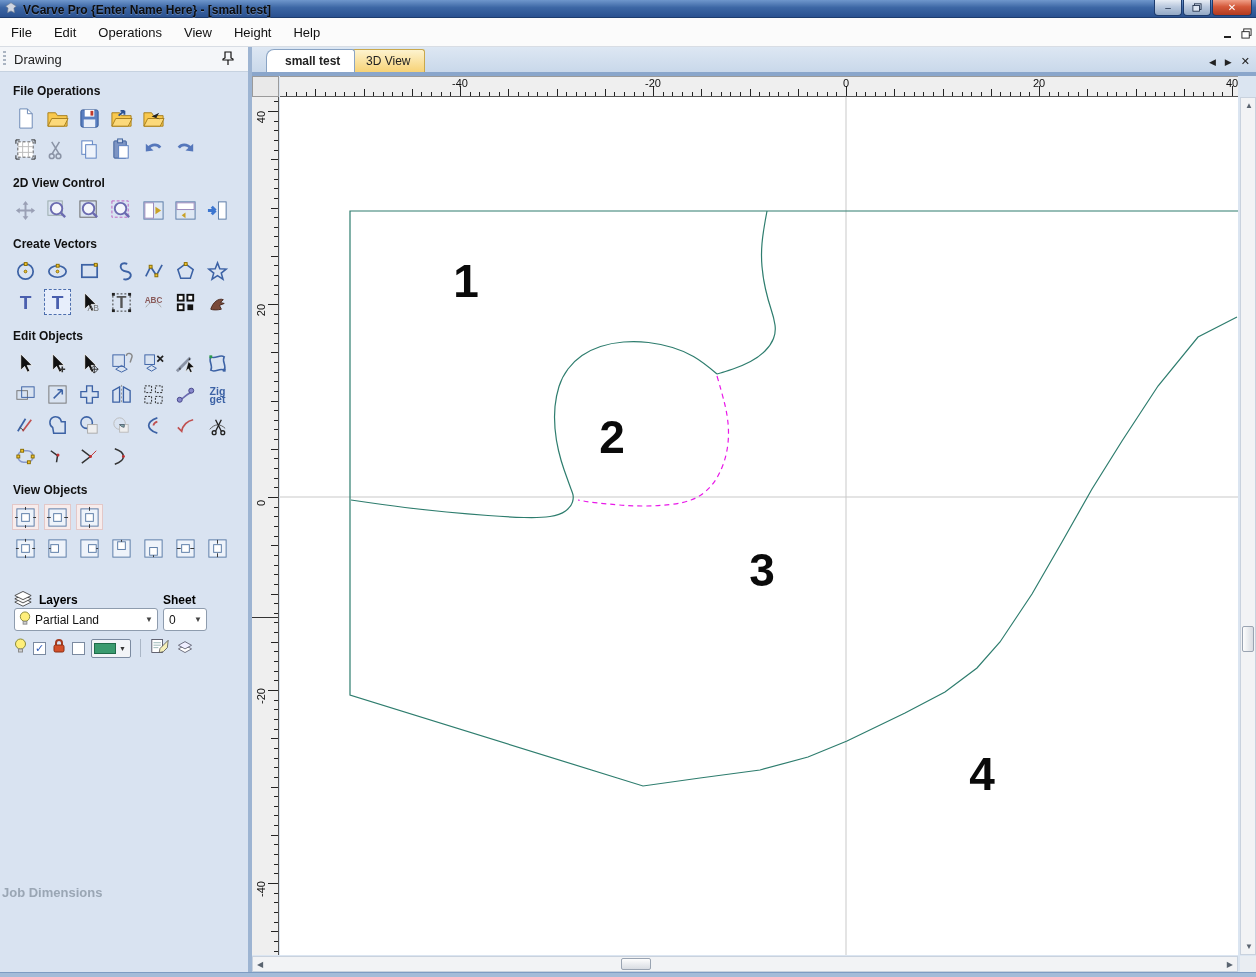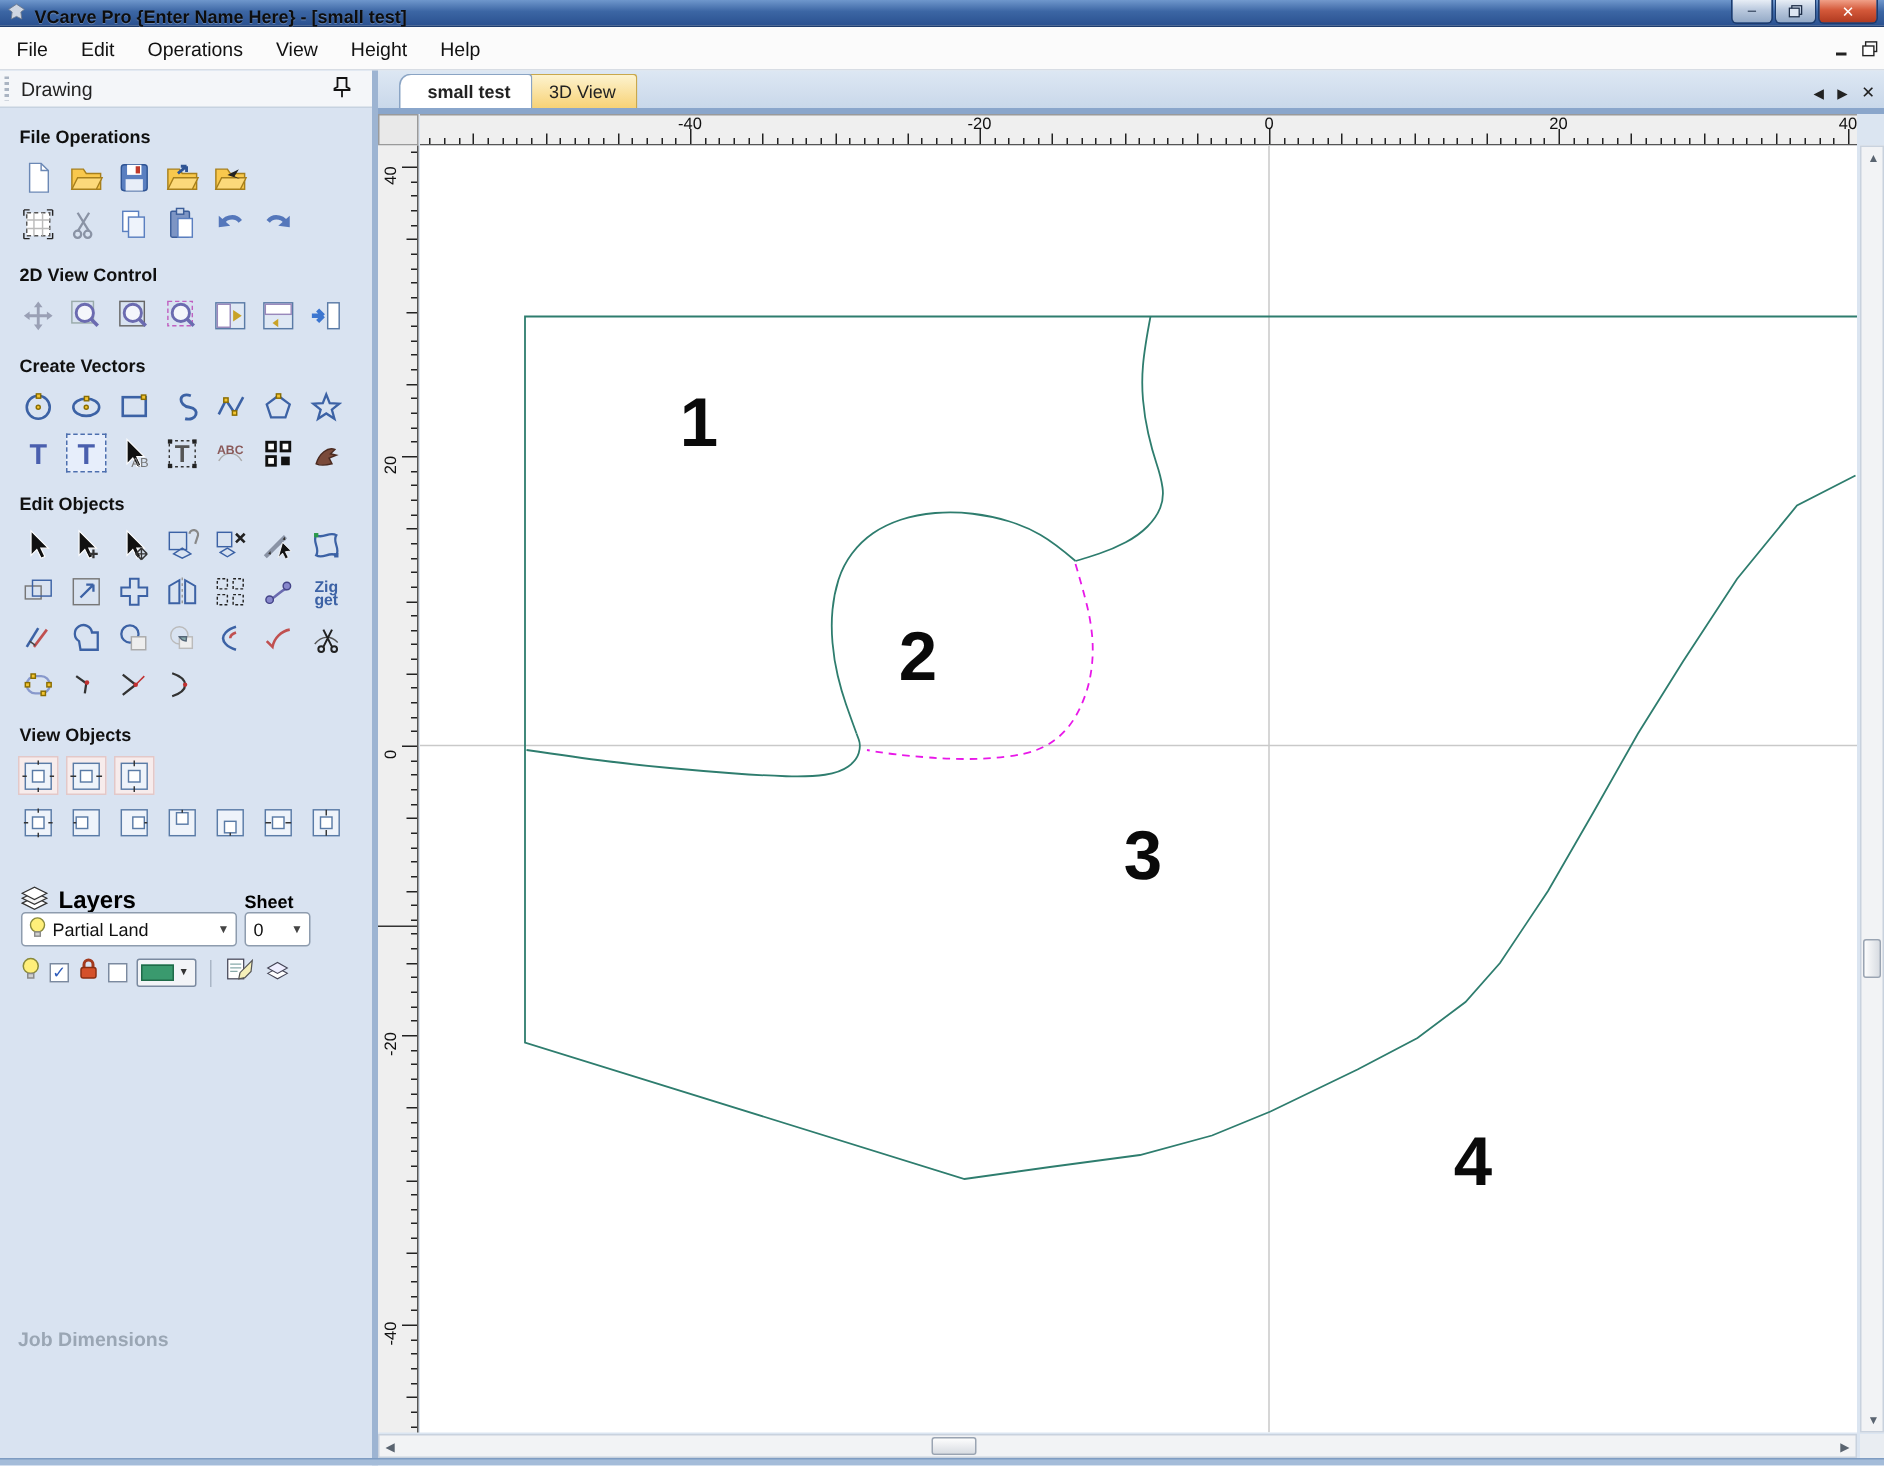--- a/index.html
+++ b/index.html
@@ -30,32 +30,32 @@
     background:repeating-linear-gradient(#aab4c2 0 2px, transparent 2px 4px); }
   .panel-title { position:absolute; left:14px; top:5px; font-size:13px; color:#222; }
   .pin { position:absolute; right:14px; top:4px; }
   .section-title { font-size:12px; font-weight:bold; color:#101010; margin:12px 0 4px 13px; }
   .icon-row { display:flex; gap:5px; padding:3px 0 2px 12px; }
   .tbtn { width:27px; height:26px; display:flex; align-items:center; justify-content:center; border:1px solid transparent; }
   .tbtn.selected { border:1px dashed #4d6fae; background:#e7eefb; }
   .tbtn.pink { background:#f7ecec; border:1px solid #e3c8c8; }
 
   .layers-head { display:flex; align-items:center; margin:26px 0 2px 13px; }
-  .layers-head .lbl { font-size:16px; font-weight:bold; margin-left:6px; }
+  .layers-head .lbl { font-size:12px; font-weight:bold; margin-left:6px; }
   .sheet-lbl { position:absolute; left:163px; font-size:12px; font-weight:bold; }
   .combo { position:absolute; height:23px; background:#fff; border:1px solid #8e9cae; border-radius:3px;
     display:flex; align-items:center; font-size:12px; color:#111; }
   .combo .arrowbox { margin-left:auto; width:16px; height:100%; display:flex; align-items:center; justify-content:center; color:#444; font-size:8px; }
   .layer-controls { position:absolute; left:14px; top:633px; display:flex; align-items:center; gap:6px; }
   .chk { width:13px; height:13px; border:1px solid #7b8aa0; background:#fff; display:flex; align-items:center; justify-content:center; font-size:11px; color:#2d5bbb; }
   .color-btn { width:40px; height:19px; border:1px solid #7b8aa0; border-radius:2px; background:#f2f4f7; display:flex; align-items:center; padding:2px; gap:3px; }
   .color-swatch { width:22px; height:11px; background:#3a9a6e; border:1px solid #1f6b49; }
   .vsep { width:1px; height:18px; background:#aab6c6; margin:0 3px; }
 
-  .jobdims { position:absolute; left:12px; top:838px; color:#9aa6b4; font-weight:bold; }
+  .jobdims { position:absolute; left:2px; top:838px; color:#9aa6b4; font-weight:bold; }
   .jobdims .h { font-size:13px; margin-bottom:7px; }
   .jobdims .line { font-size:13px; margin:4px 0 0 12px; }
 
   
   .tabbar { position:absolute; left:252px; top:47px; width:1004px; height:25px;
     background:linear-gradient(#dde7f3,#c9d8ea); }
   .tab { position:absolute; top:2px; height:23px; padding:4px 14px 0 18px; font-size:12px;
     border:1px solid #8aa4c4; border-bottom:none; border-radius:8px 3px 0 0; color:#222; }
   .tab.active { background:#fff; font-weight:bold; z-index:2; }
   .tab.inactive { background:linear-gradient(#fdf3cf,#f7d276); border-color:#c9a84c; z-index:1; }

